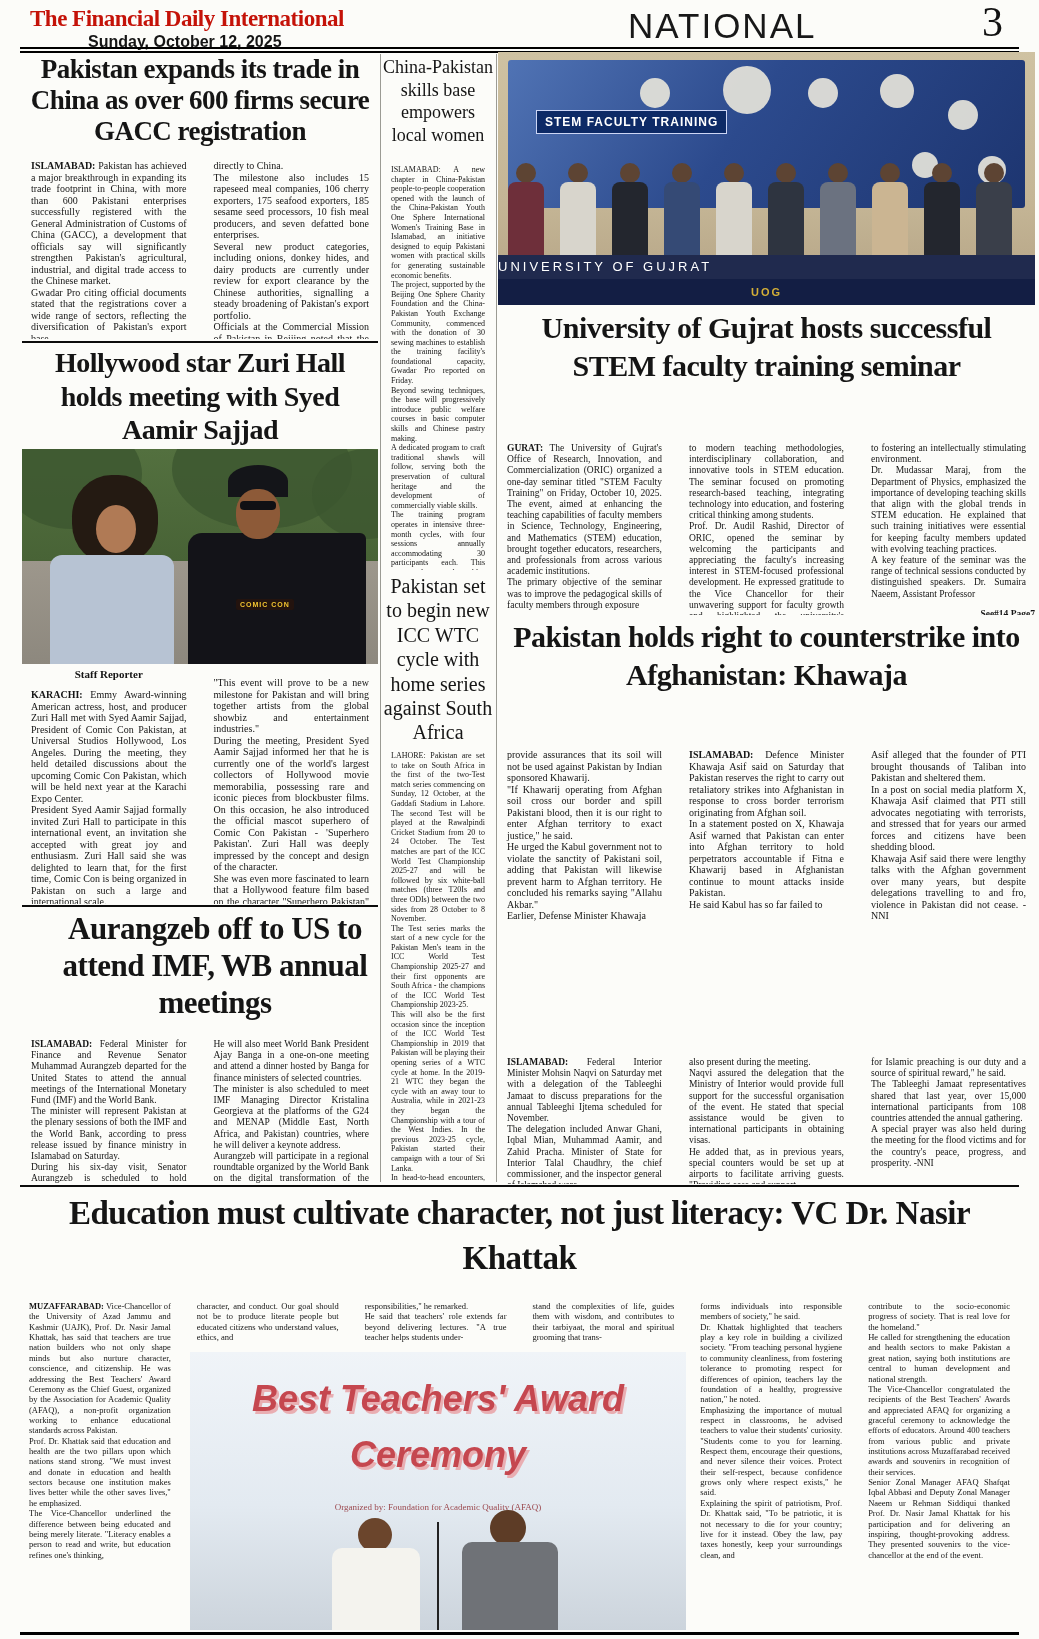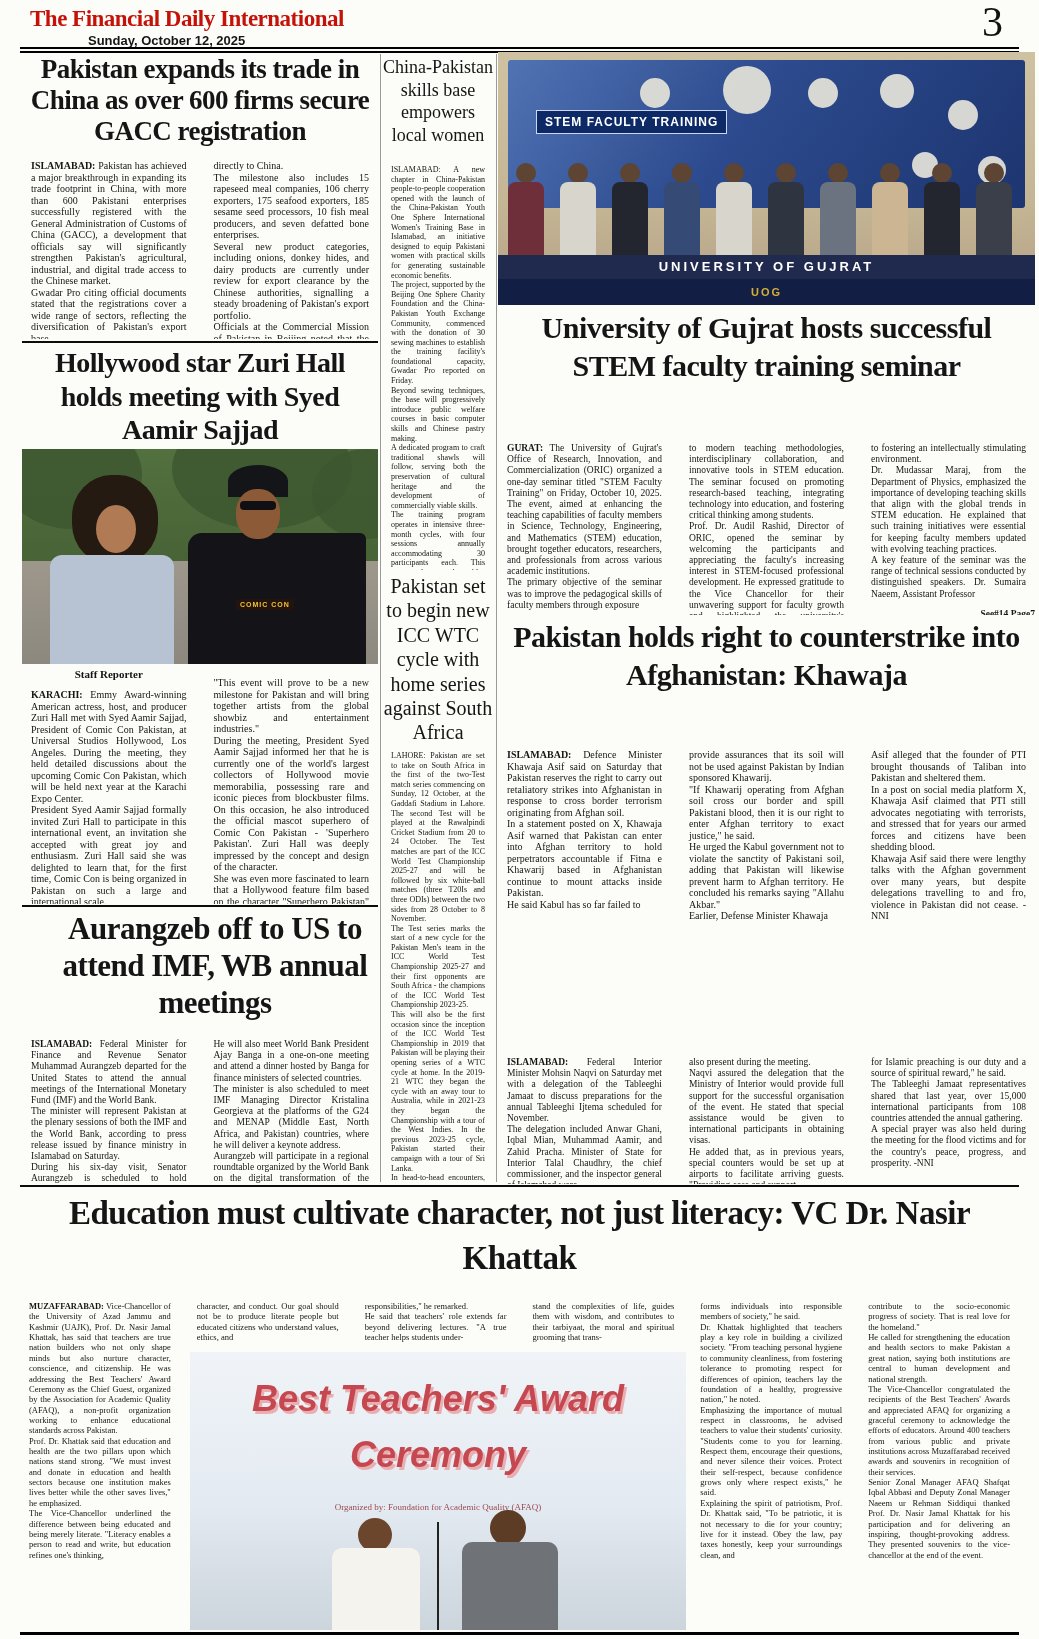--- a/index.html
+++ b/index.html
@@ -16,38 +16,38 @@
   .f10{font-size:10px;line-height:1.15}
   .cols{display:flex;gap:9px}
   .col{flex:1;overflow:hidden}
   .more{font-weight:bold;text-align:right;margin-top:2px}
   .dl{font-weight:bold}
   .byline{font-weight:bold;text-align:center;font-size:11px;margin:0 0 2px 0}
   .rule-v{position:absolute;width:1px;background:#9b9b94}
   .rule-h{position:absolute;border-top:2px solid #0c0c0c}
   .rule-double{position:absolute;height:6px;border-top:2.5px solid #000;border-bottom:2px solid #000}
   .masthead-title{color:#c41208;font-weight:bold;font-size:23px;letter-spacing:-.5px}
-  .masthead-date{font-family:"Liberation Sans",sans-serif;font-weight:bold;font-size:13px}
+  .masthead-date{font-family:"Liberation Sans",sans-serif;font-weight:bold;font-size:16px}
   .section-label{font-family:"Liberation Sans",sans-serif;font-size:35px;letter-spacing:2px;color:#181818}
   .page-num{font-size:42px;color:#111}
   
   .photo{position:absolute;overflow:hidden}
   .stem-photo{background:linear-gradient(180deg,#cfc2a2 0%,#c4b595 60%,#b3a284 100%)}
   .stem-banner{position:absolute;left:10px;top:8px;width:517px;height:148px;border-radius:3px;
                background:linear-gradient(125deg,#5073b4 0%,#2c4a8d 45%,#1d3570 100%)}
   .stem-title{position:absolute;left:28px;top:50px;padding:4px 8px;background:#0d2a66;
               border:1px solid #cdd6f5;color:#fff;font-family:"Liberation Sans",sans-serif;
               font-weight:bold;font-size:12px;letter-spacing:1px}
   .pcircle{position:absolute;border-radius:50%;background:#e6e4da;opacity:.92}
   .person{position:absolute;bottom:50px;width:44px;height:92px}
   .person .head{position:absolute;left:12px;top:0;width:20px;height:20px;border-radius:50%;background:#5d4433}
   .person .torso{position:absolute;left:4px;top:19px;width:36px;height:73px;border-radius:8px 8px 0 0}
   .stem-caption{position:absolute;left:0;bottom:26px;width:100%;height:24px;background:rgba(22,34,74,.94);
-                color:#fff;font-family:"Liberation Sans",sans-serif;font-weight:bold;font-size:13px;
-                letter-spacing:3px;text-align:center;line-height:24px}
+                color:#fff;font-family:"Liberation Sans",sans-serif;font-weight:normal;font-size:13px;
+                letter-spacing:3px;text-align:left;line-height:24px}
   .stem-logobar{position:absolute;left:0;bottom:0;width:100%;height:26px;background:#131e44;
                 color:#d4af37;font-family:"Liberation Sans",sans-serif;font-weight:bold;font-size:11px;
                 letter-spacing:2px;text-align:center;line-height:26px}
   .zuri-photo{background:linear-gradient(180deg,#53703f 0%,#486336 52%,#9d978c 52%,#8d887e 100%)}
   .blob{position:absolute;border-radius:50%;background:#3c5630;opacity:.8}
   .zuri-hair{position:absolute;left:50px;top:26px;width:86px;height:90px;border-radius:46%;background:#241a12}
   .zuri-face{position:absolute;left:74px;top:56px;width:40px;height:48px;border-radius:50%;background:#b07a55}
   .zuri-torso{position:absolute;left:28px;top:106px;width:124px;height:109px;border-radius:12px 12px 0 0;background:#b7c3d3}
   .sajjad-cap{position:absolute;left:206px;top:16px;width:60px;height:32px;border-radius:50% 50% 0 0;background:#141519}
   .sajjad-face{position:absolute;left:214px;top:40px;width:44px;height:50px;border-radius:46%;background:#8d5a38}
@@ -65,20 +65,21 @@
   .bta-torso{position:absolute;bottom:0;border-radius:10px 10px 0 0}
   .mic{position:absolute;width:2px;background:#222}
 </style>
 </head>
 <body>
 
 <div class="page">
 
   <div class="abs masthead-title" style="left:30px;top:6px">The Financial Daily International</div>
   <div class="abs masthead-date" style="left:88px;top:33px">Sunday, October 12, 2025</div>
+  <div class="abs section-label" style="left:628px;top:6px">NATIONAL</div>
   <div class="abs page-num" style="left:982px;top:-2px">3</div>
   <div class="rule-double" style="left:20px;top:47px;width:999px"></div>
 
   <div class="rule-v" style="left:380px;top:54px;height:1128px"></div>
   <div class="rule-v" style="left:496px;top:54px;height:1128px"></div>
 
   <div class="abs headline" style="left:22px;top:54px;width:356px;font-size:27px;line-height:1.14">Pakistan expands its trade in China as over 600 firms secure GACC registration</div>
   <div class="abs cols" style="left:22px;top:151px;width:356px;height:188px">
     <div class="col">
       <p class="bt f10"><b class="dl">ISLAMABAD:</b> <span>Pakistan has achieved a major breakthrough in expanding its trade footprint in China, with more than 600 Pakistani enterprises successfully registered with the General Administration of Customs of China (GACC), a development that officials say will significantly strengthen Pakistan's agricultural, industrial, and digital trade access to the Chinese market.
@@ -228,29 +229,29 @@
       <p class="bt f95"><span>to fostering an intellectually stimulating environment.
 Dr. Mudassar Maraj, from the Department of Physics, emphasized the importance of developing teaching skills that align with the global trends in STEM education. He explained that such training initiatives were essential for keeping faculty members updated with evolving teaching practices.
 A key feature of the seminar was the range of technical sessions conducted by distinguished speakers. Dr. Sumaira Naeem, Assistant Professor</span></p>
       <div class="more f95">See#14 Page7</div>
     </div>
   </div>
 
   <div class="abs headline" style="left:498px;top:618px;width:537px;font-size:30px;line-height:1.25">Pakistan holds right to counterstrike into Afghanistan: Khawaja</div>
   <div class="abs cols" style="left:498px;top:740px;width:537px;height:186px">
     <div class="col">
-      <p class="bt f10"><b class="dl">ISLAMABAD:</b> <span>Defence Minister Khawaja Asif said on Saturday that Pakistan reserves the right to carry out retaliatory strikes into Afghanistan in response to cross border terrorism originating from Afghan soil.
-In a statement posted on X, Khawaja Asif warned that Pakistan can enter into Afghan territory to hold perpetrators accountable if Fitna e Khawarij based in Afghanistan continue to mount attacks inside Pakistan.
-He said Kabul has so far failed to</span></p>
-    </div>
-    <div class="col">
       <p class="bt f10"><span>provide assurances that its soil will not be used against Pakistan by Indian sponsored Khawarij.
 "If Khawarij operating from Afghan soil cross our border and spill Pakistani blood, then it is our right to enter Afghan territory to exact justice," he said.
 He urged the Kabul government not to violate the sanctity of Pakistani soil, adding that Pakistan will likewise prevent harm to Afghan territory. He concluded his remarks saying "Allahu Akbar."
 Earlier, Defense Minister Khawaja</span></p>
+    </div>
+    <div class="col">
+      <p class="bt f10"><b class="dl">ISLAMABAD:</b> <span>Defence Minister Khawaja Asif said on Saturday that Pakistan reserves the right to carry out retaliatory strikes into Afghanistan in response to cross border terrorism originating from Afghan soil.
+In a statement posted on X, Khawaja Asif warned that Pakistan can enter into Afghan territory to hold perpetrators accountable if Fitna e Khawarij based in Afghanistan continue to mount attacks inside Pakistan.
+He said Kabul has so far failed to</span></p>
     </div>
     <div class="col">
       <p class="bt f10"><span>Asif alleged that the founder of PTI brought thousands of Taliban into Pakistan and sheltered them.
 In a post on social media platform X, Khawaja Asif claimed that PTI still advocates negotiating with terrorists, and stressed that for years our armed forces and citizens have been shedding blood.
 Khawaja Asif said there were lengthy talks with the Afghan government over many years, but despite delegations travelling to and fro, violence in Pakistan did not cease. -NNI</span></p>
     </div>
   </div>
 
   <div class="abs cols" style="left:498px;top:1048px;width:537px;height:136px">
     <div class="col">

